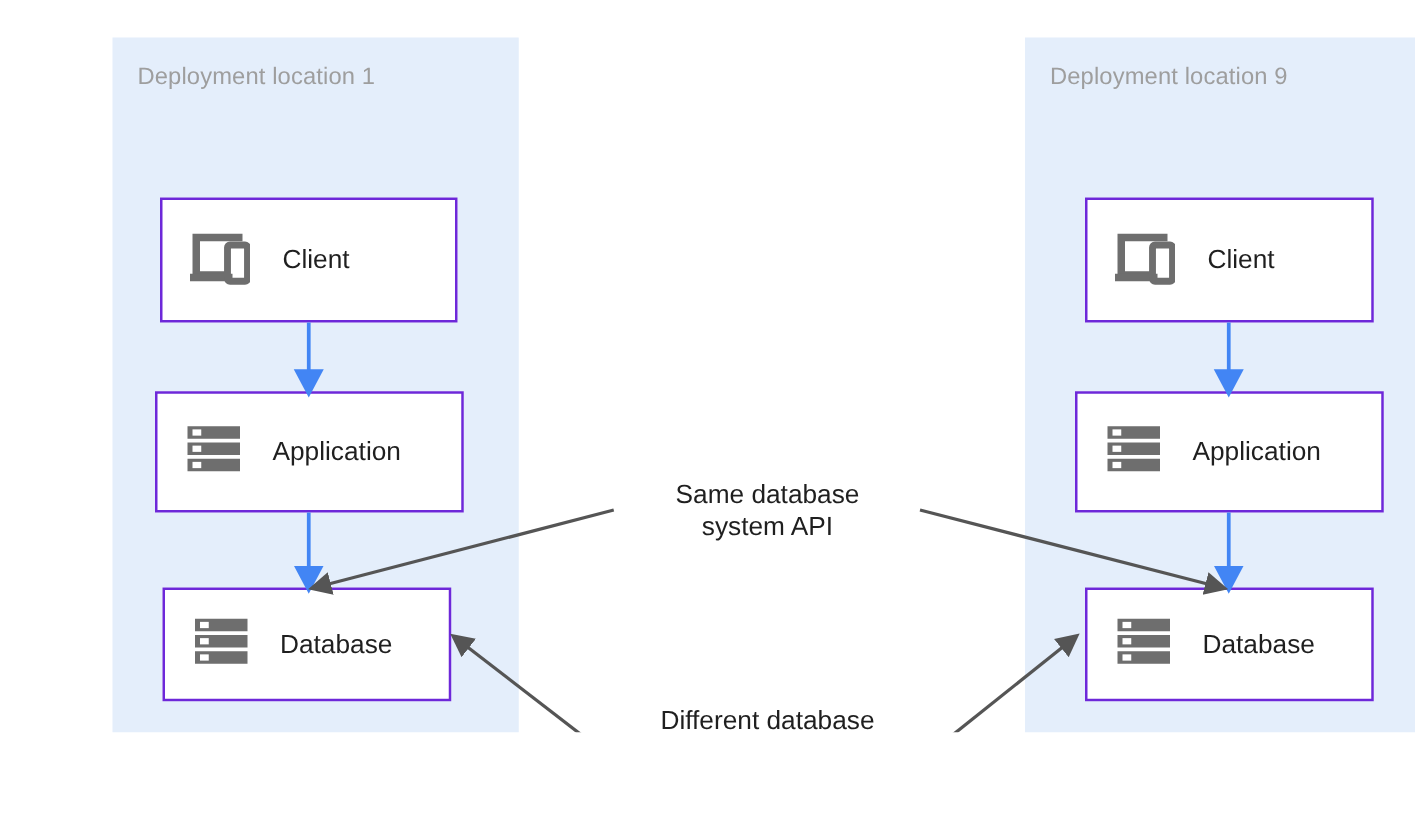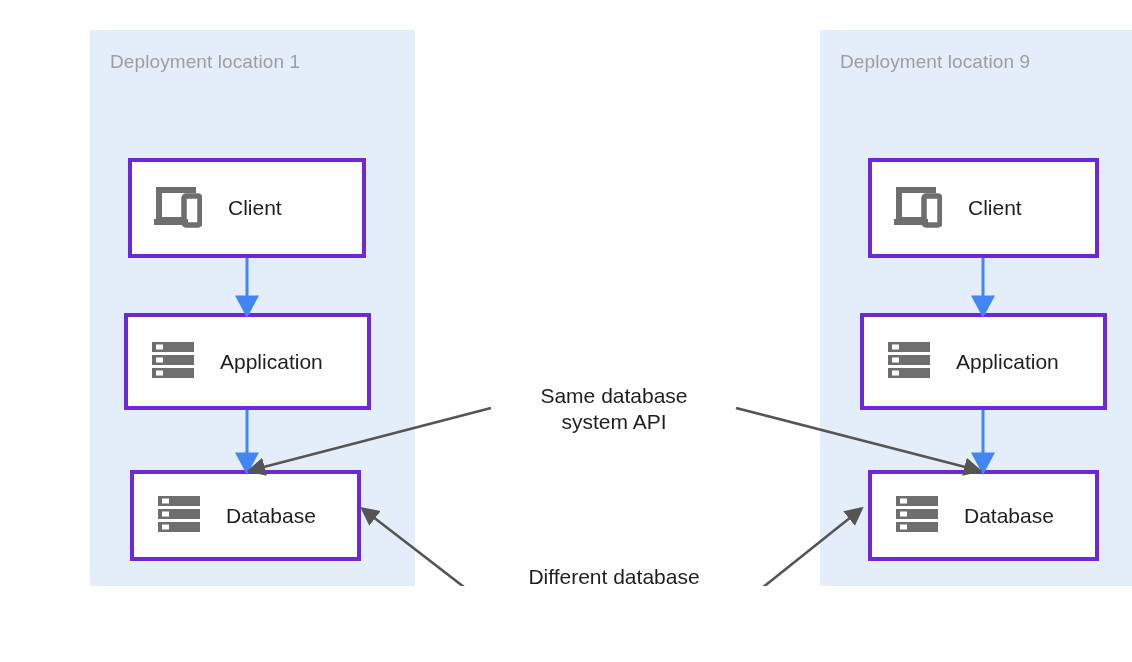--- a/index.html
+++ b/index.html
@@ -27,21 +27,21 @@
     position: absolute;
     color: #9e9e9e;
     font-size: 19px;
     line-height: 22px;
     letter-spacing: 0.1px;
     white-space: nowrap;
   }
   .node {
     position: absolute;
     background: #ffffff;
-    border: 4px solid #6d28d9;
+    border: 2px solid #6d28d9;
     box-sizing: border-box;
     display: flex;
     align-items: center;
   }
   .node-icon {
     flex: 0 0 auto;
     display: block;
   }
   .node-label {
     color: #1f1f1f;

